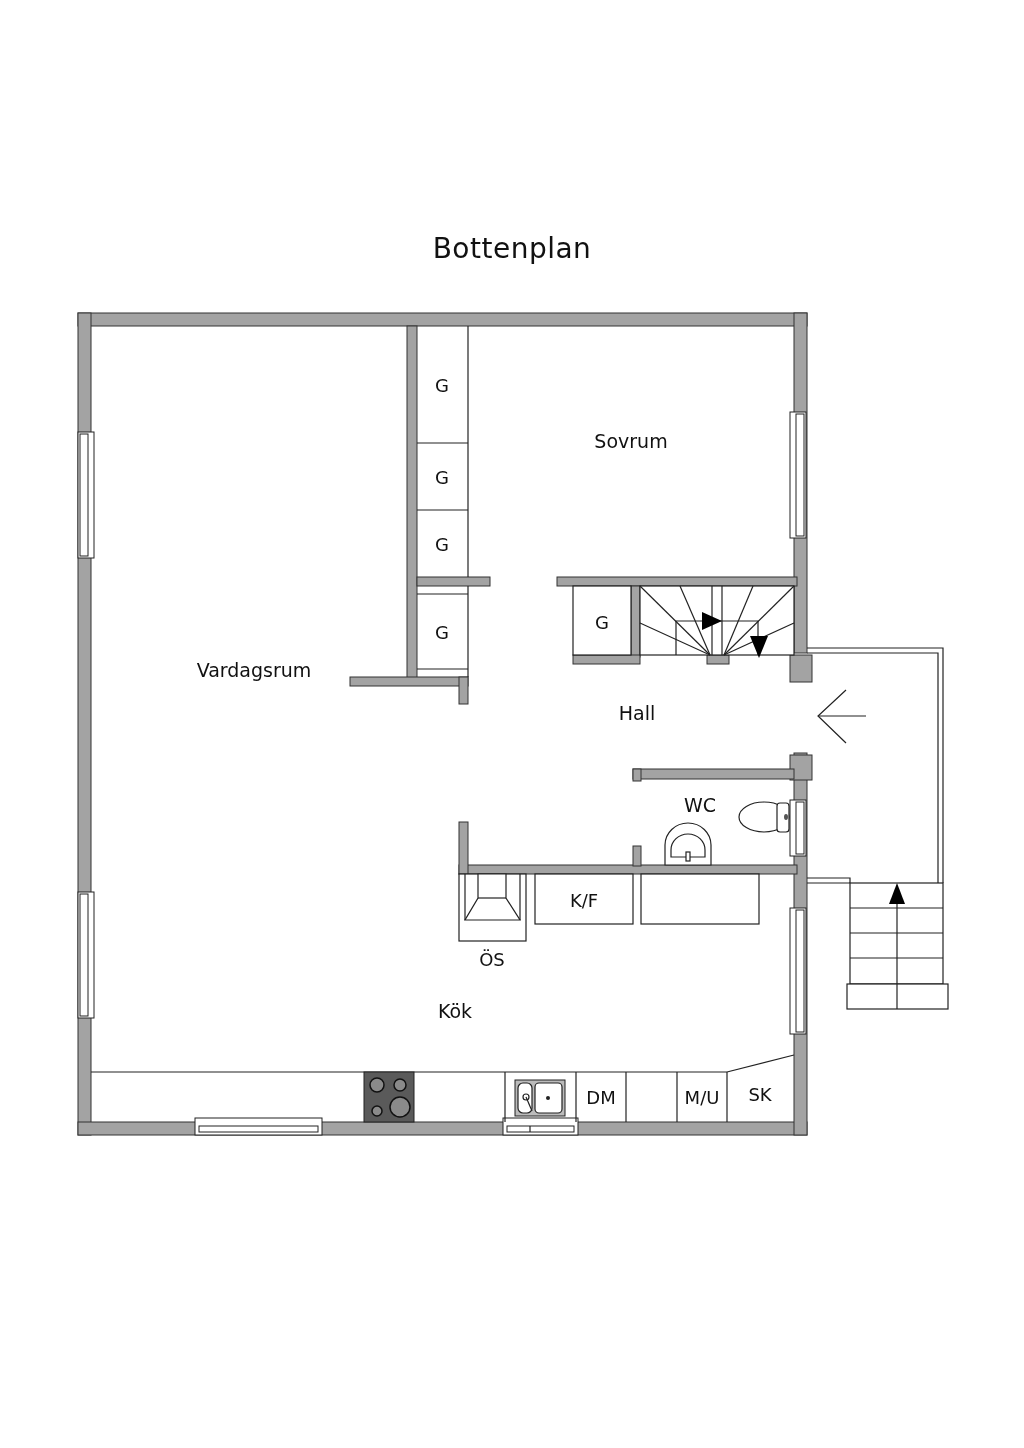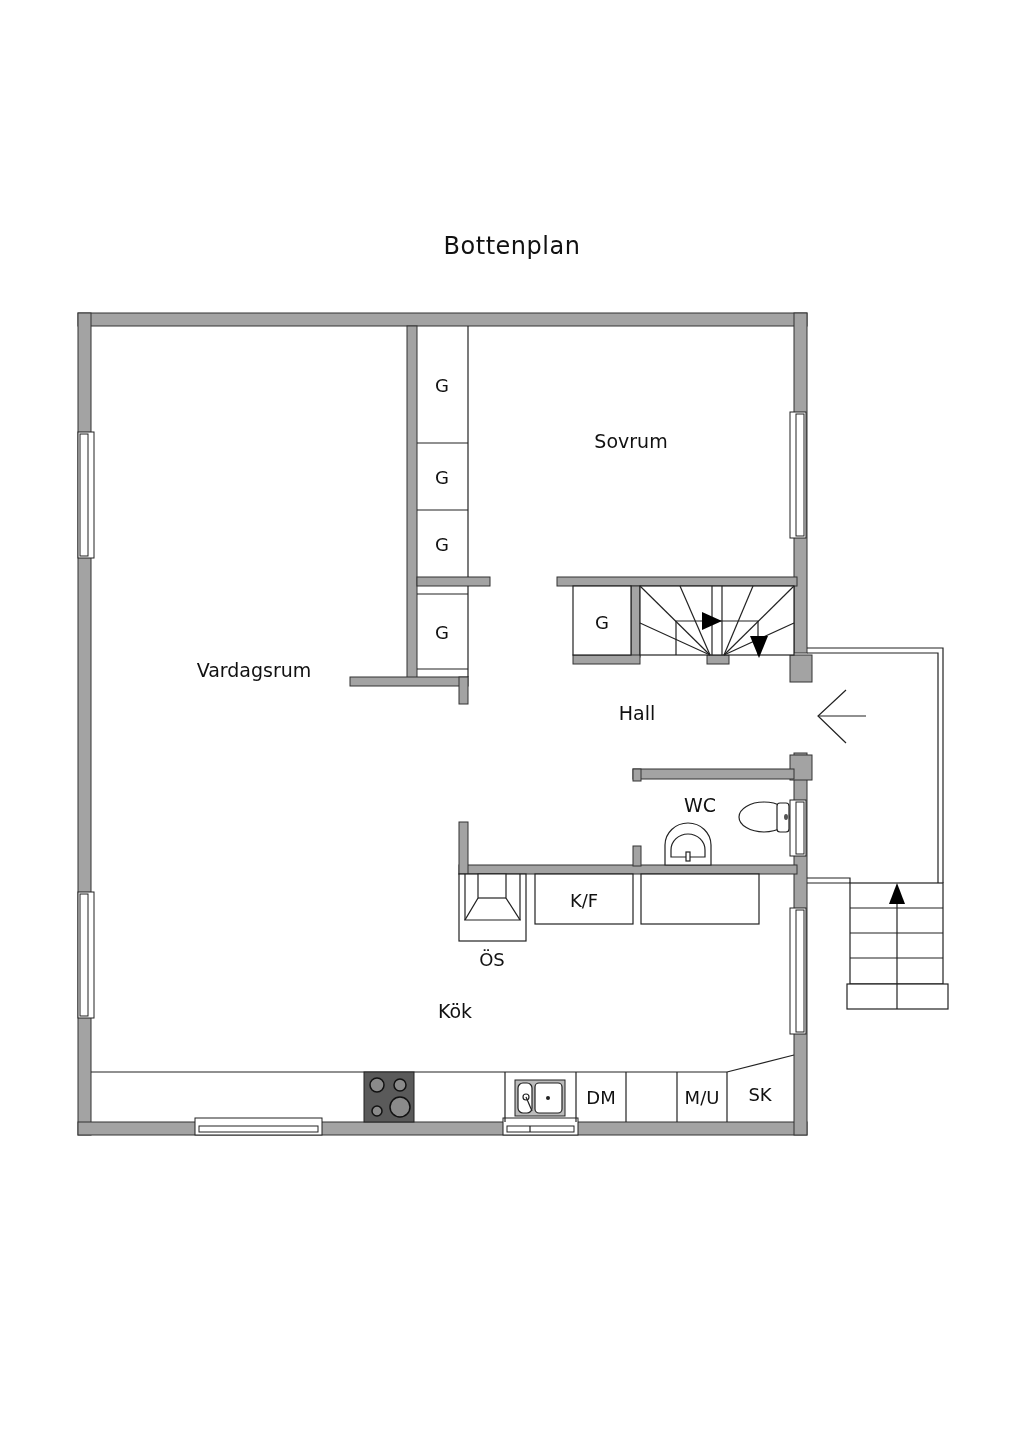--- a/index.html
+++ b/index.html
@@ -1,17 +1,17 @@
 <!DOCTYPE html>
 <html><head>
 <meta charset="utf-8">
 <style>
   html, body { margin: 0; padding: 0; background: #ffffff; }
   body { width: 1024px; height: 1448px; position: relative; overflow: hidden; font-family: "DejaVu Sans", sans-serif; }
-  .title { position: absolute; top: 232px; left: 0; width: 1024px; text-align: center; font-size: 24px; color: #111; letter-spacing: 0.5px; }
+  .title { position: absolute; top: 232px; left: 0; width: 1024px; text-align: center; font-size: 28px; color: #111; letter-spacing: 0.5px; }
   svg { position: absolute; left: 0; top: 0; }
   .wall { fill: #a3a3a3; stroke: #333; stroke-width: 1; }
   .line { fill: none; stroke: #222; stroke-width: 1.2; }
   .fix { fill: #fff; stroke: #222; stroke-width: 1.2; }
   .win { fill: #fff; stroke: #222; stroke-width: 1; }
   .lbl { font-family: "DejaVu Sans", sans-serif; font-size: 19px; fill: #111; text-anchor: middle; }
   .lbl-sm { font-family: "DejaVu Sans", sans-serif; font-size: 18px; fill: #111; text-anchor: middle; }
 </style>
 </head>
 <body>

